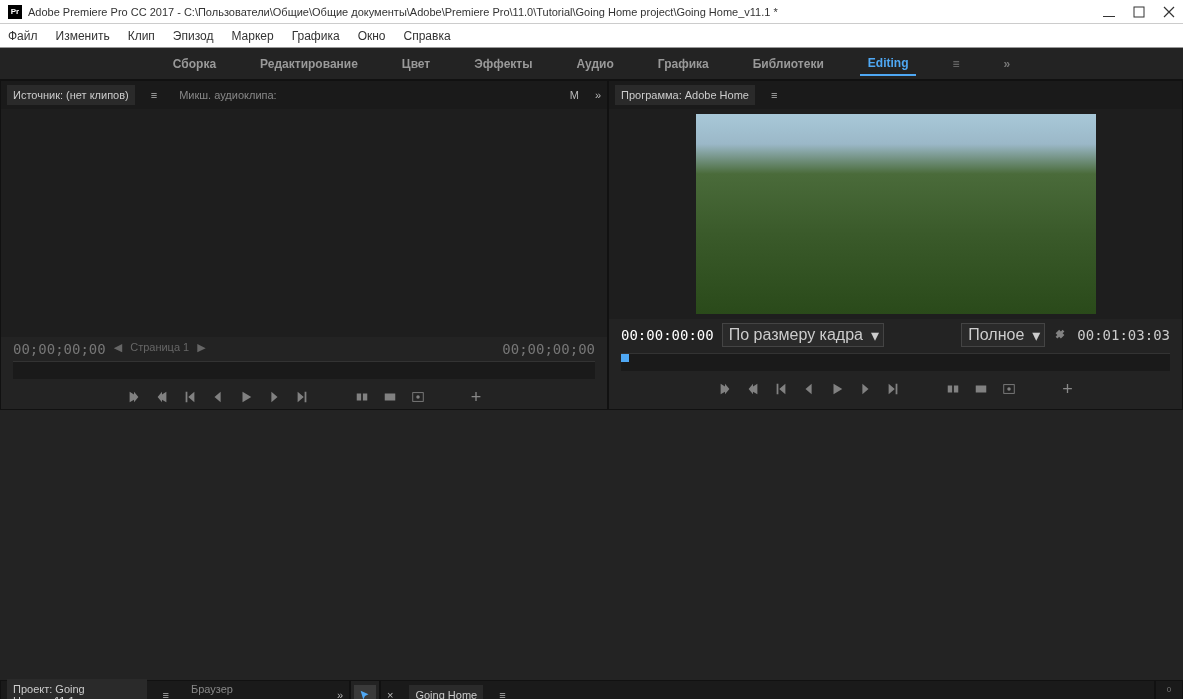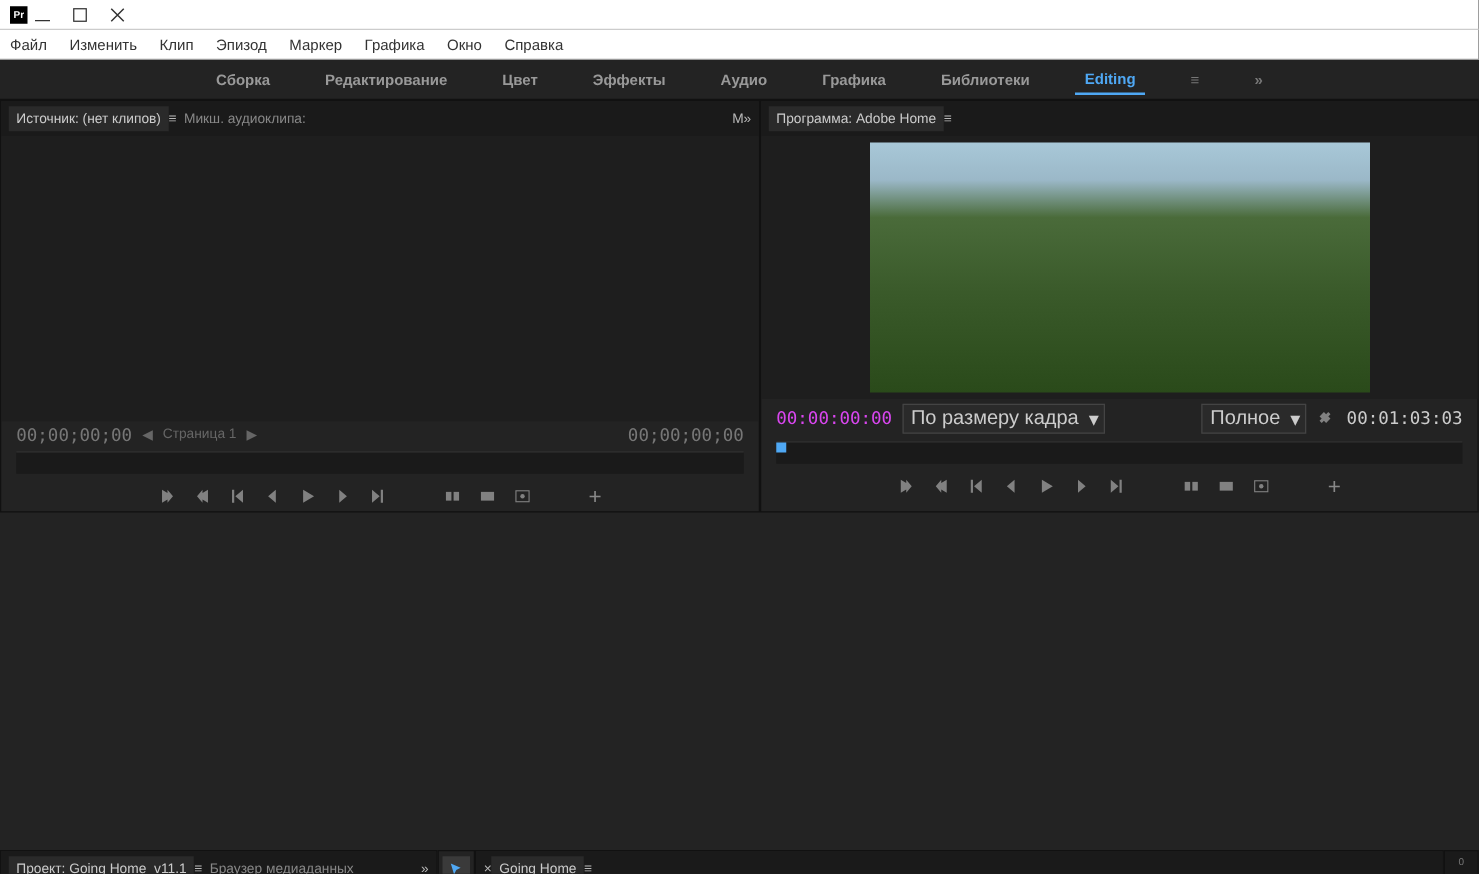--- a/index.html
+++ b/index.html
@@ -12,27 +12,27 @@
 .menubar { background: #fff; height: 24px; display: flex; align-items: center; padding: 0 8px; gap: 18px; color: #333; border-bottom: 1px solid #999; }
 .menubar span { cursor: pointer; font-size: 12px; }
 .workspace-bar { background: #232323; height: 32px; display: flex; align-items: center; justify-content: center; gap: 28px; border-bottom: 1px solid #111; font-weight: bold; }
 .workspace-bar span { cursor: pointer; color: #999; font-size: 12px; padding: 4px 8px; }
 .workspace-bar span.active { color: #4fa8f4; border-bottom: 2px solid #4fa8f4; }
 .workspace-bar .chev { color: #777; }
 .main { display: flex; height: calc(699px - 24px - 24px - 32px - 19px); }
 .left-col { width: 608px; display: flex; flex-direction: column; }
 .right-col { flex: 1; display: flex; flex-direction: column; }
 .panel { background: #232323; border: 1px solid #111; }
-.panel-tabs { height: 28px; display: flex; align-items: center; padding: 0 6px; gap: 0; background: #1a1a1a; font-size: 11px; }
+.panel-tabs { height: 28px; display: flex; align-items: center; padding: 0 6px; gap: 16px; background: #1a1a1a; font-size: 11px; }
 .panel-tabs .tab { padding: 4px 6px; cursor: pointer; color: #888; }
 .panel-tabs .tab.active { background: #2a2a2a; color: #ccc; }
 .panel-tabs .gap { flex: 1; }
 .source-panel { height: 330px; position: relative; }
 .source-view { height: 228px; background: #1e1e1e; }
-.tc { color: #d946ef; font-size: 14px; font-family: monospace; }
+.tc { color: #ffffff; font-size: 14px; font-family: monospace; }
 .tc.dim { color: #777; }
 .nav-row { display: flex; gap: 8px; margin: 4px 0; padding: 0 12px; }
 .transport { display: flex; justify-content: center; gap: 12px; padding: 6px 0; align-items: center; }
 .ticon { width: 16px; height: 16px; cursor: pointer; opacity: 0.7; }
 .program-panel { height: 330px; }
 .program-view { height: 210px; background: #1e1e1e; display: flex; justify-content: center; align-items: center; padding: 4px; }
 .video-frame { width: 400px; height: 200px; background: linear-gradient(180deg, #a8c8d8 0%, #9bb8c8 15%, #4a6b3a 30%, #3a5a2a 60%, #2a4a1a 100%); position: relative; }
 .prog-controls { padding: 4px 12px; display: flex; align-items: center; gap: 8px; }
 .dropdown { background: #2a2a2a; border: 1px solid #444; padding: 2px 20px 2px 6px; font-size: 16px; color: #ccc; position: relative; cursor: pointer; }
 .dropdown::after { content: '▾'; position: absolute; right: 4px; }
@@ -49,20 +49,21 @@
 .meter-label { font-size: 8px; color: #777; }
 svg { pointer-events: none; }
 .ticon svg, .tool svg { width: 14px; height: 14px; fill: #aaa; }
 .plus { font-size: 18px; color: #888; cursor: pointer; }
 </style>
 </head>
 <body>
 
 <div class="titlebar">
   <div class="icon">Pr</div>
+  <div class="title">Adobe Premiere Pro CC 2017 - C:\Пользователи\Общие\Общие документы\Adobe\Premiere Pro\11.0\Tutorial\Going Home project\Going Home_v11.1 *</div>
   <div class="winbtns">
     <div class="winbtn"><svg viewBox="0 0 12 12">
           <rect y="10" width="12" height="1" fill="#333"></rect>
         </svg></div>
     <div class="winbtn"><svg viewBox="0 0 12 12">
           <rect x="1" y="1" width="10" height="10" fill="none" stroke="#333"></rect>
         </svg></div>
     <div class="winbtn"><svg viewBox="0 0 12 12">
           <path d="M1 1 L11 11 M11 1 L1 11" stroke="#333" stroke-width="1.2"></path>
         </svg></div>

